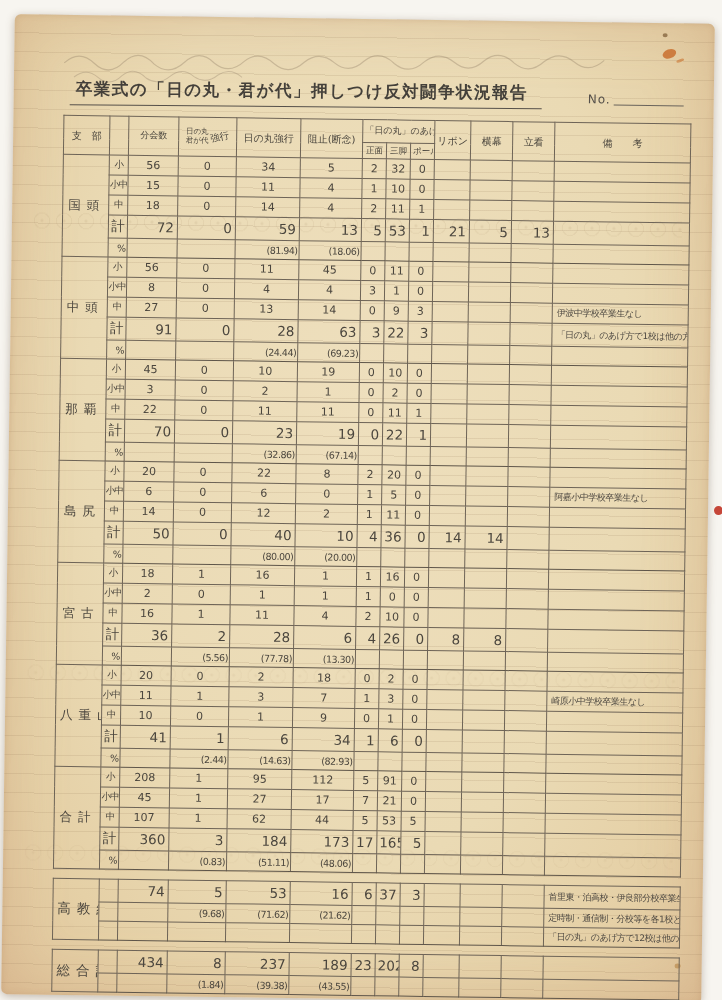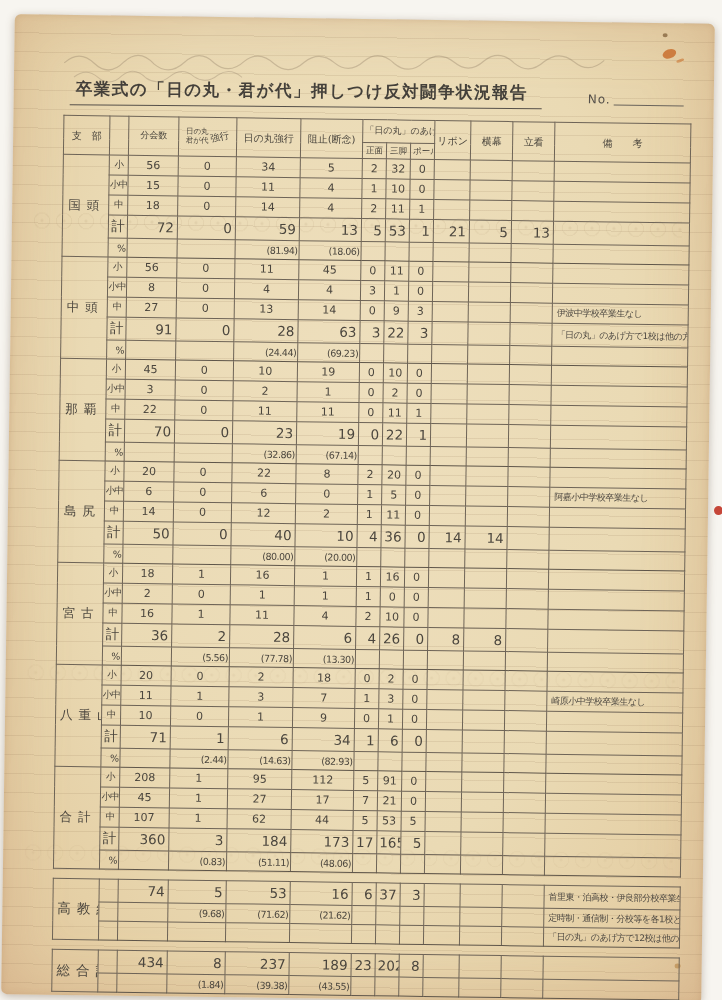--- a/index.html
+++ b/index.html
@@ -547,21 +547,21 @@
               <td>0</td>
               <td>1</td>
               <td>0</td>
               <td></td>
               <td></td>
               <td></td>
               <td class="biko"></td>
             </tr>
             <tr class="r-total">
               <td class="level-cell">計</td>
-              <td>71</td>
+              <td>41</td>
               <td>1</td>
               <td>6</td>
               <td>34</td>
               <td>1</td>
               <td>6</td>
               <td>0</td>
               <td></td>
               <td></td>
               <td></td>
               <td class="biko"></td>

